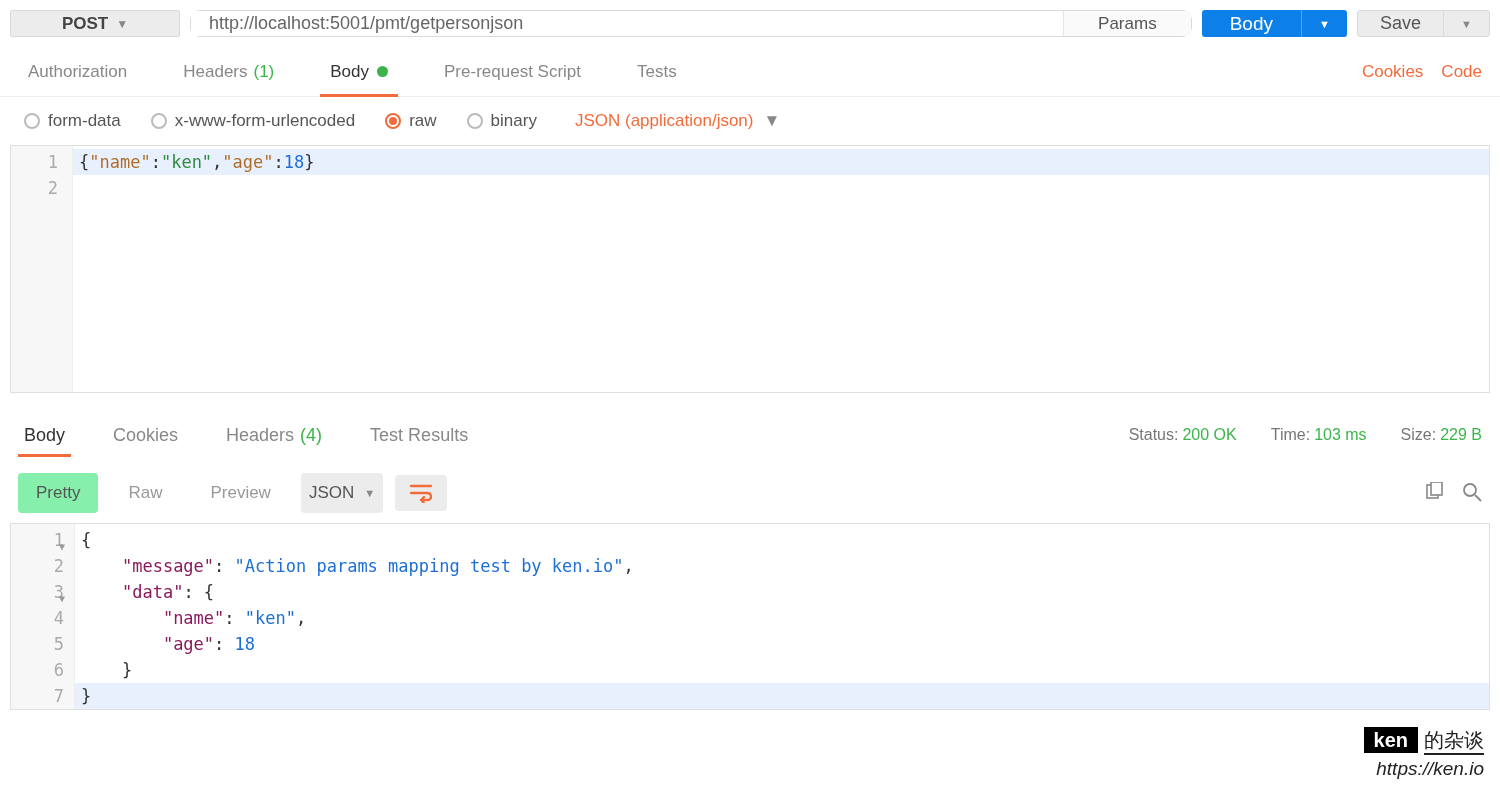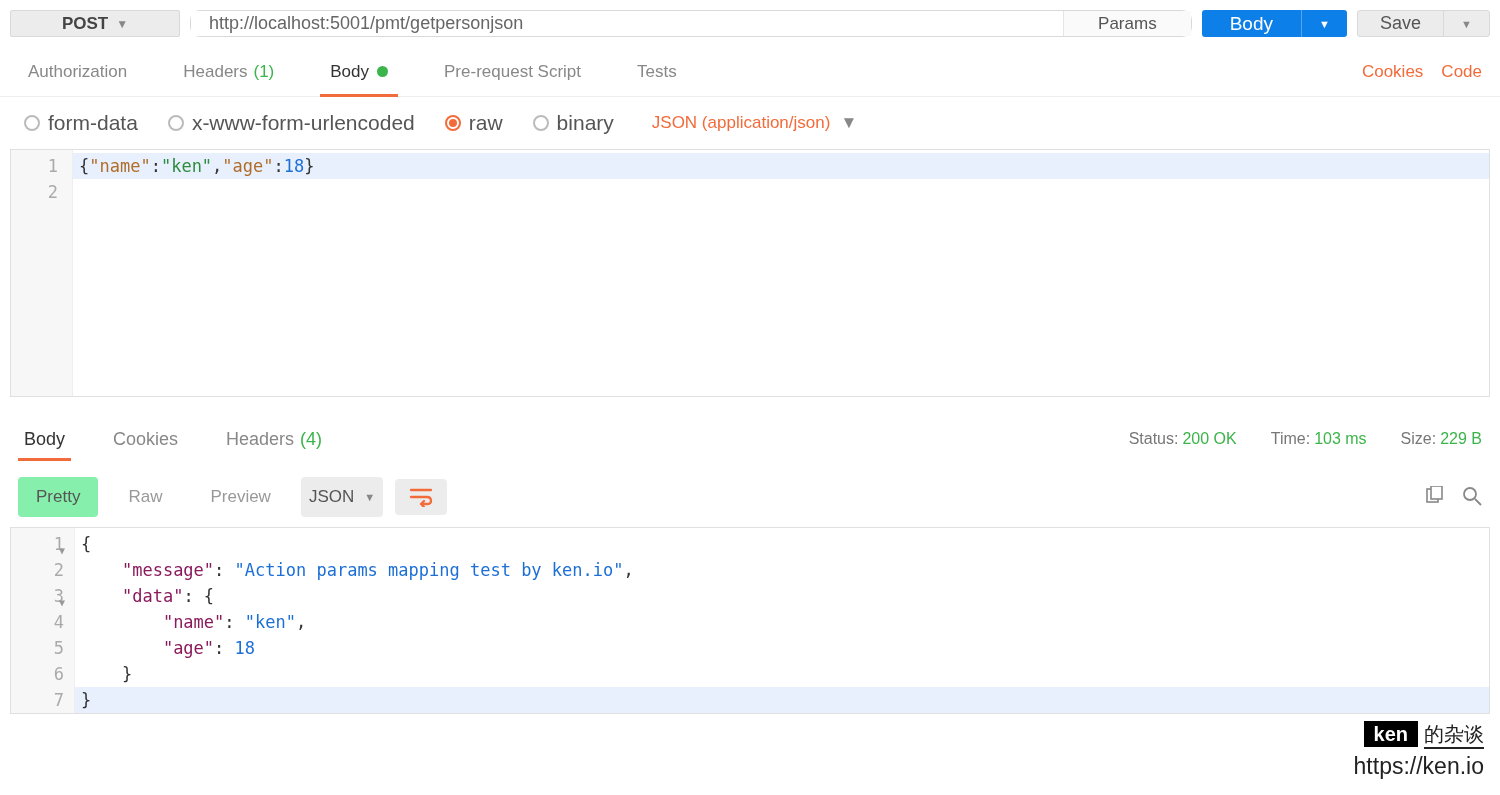--- a/index.html
+++ b/index.html
@@ -21,21 +21,21 @@
   .tabs { display: flex; align-items: center; padding: 0 18px; background: #fff; height: 50px; border-bottom: 1px solid #eee; }
   .tab { padding: 0 10px; margin-right: 36px; height: 100%; display: flex; align-items: center; font-size: 17px; color: #888; cursor: pointer; position: relative; }
   .tab.active { color: #333; font-weight: 500; }
   .tab.active::after { content: ""; position: absolute; bottom: -1px; left: 0; right: 0; height: 3px; background: #f26b3a; }
   .tab .count { color: #3bb54a; margin-left: 6px; }
   .tab .dot { width: 11px; height: 11px; border-radius: 50%; background: #3bb54a; margin-left: 8px; }
   .tabs-right { margin-left: auto; display: flex; gap: 18px; }
   .link-orange { color: #f26b3a; font-size: 17px; cursor: pointer; }
 
   .body-options { display: flex; align-items: center; gap: 30px; padding: 14px 24px; background: #fff; }
-  .radio-opt { display: flex; align-items: center; gap: 8px; font-size: 21px; color: #555; cursor: pointer; }
+  .radio-opt { display: flex; align-items: center; gap: 8px; font-size: 17px; color: #555; cursor: pointer; }
   .radio-circle { width: 16px; height: 16px; border-radius: 50%; border: 2px solid #bbb; display: inline-block; }
   .radio-circle.selected { border-color: #f26b3a; position: relative; }
   .radio-circle.selected::after { content: ""; position: absolute; inset: 2px; border-radius: 50%; background: #f26b3a; }
   .content-type { display: flex; align-items: center; gap: 10px; color: #f26b3a; font-size: 17px; cursor: pointer; margin-left: 8px; }
   .content-type .chev { color: #888; }
 
   .editor { border: 1px solid #e0e0e0; margin: 0 10px; background: #fff; height: 248px; display: flex; font-family: Menlo, Consolas, monospace; font-size: 17px; }
   .gutter { width: 62px; background: #f7f7f7; color: #aaa; text-align: right; padding-right: 14px; border-right: 1px solid #eee; line-height: 26px; padding-top: 3px; }
   .code-area { flex: 1; padding-top: 3px; }
   .code-line { line-height: 26px; padding-left: 6px; }
@@ -69,21 +69,21 @@
   .resp-code { flex: 1; padding-top: 3px; }
   .resp-line { line-height: 26px; padding-left: 6px; white-space: pre; }
   .resp-line.hl { background: #e8f0fd; }
   .tok-key2 { color: #8a1a5c; }
   .tok-str2 { color: #1c6fd6; }
   .tok-num2 { color: #1c6fd6; }
 
   .watermark { position: fixed; right: 16px; bottom: 12px; text-align: right; font-size: 20px; color: #222; line-height: 1.5; }
   .watermark .badge { background: #000; color: #fff; padding: 2px 10px; font-weight: 600; margin-right: 6px; }
   .watermark .rest { border-bottom: 2px solid #222; padding-bottom: 2px; }
-  .watermark .url { font-size: 23px; }
+  .watermark .url { font-size: 19px; font-style: italic; }
 </style>
 </head>
 <body>
 
 <div class="toolbar">
   <div class="method-select">
     <span>POST</span>
     <span class="chev">▼</span>
   </div>
   <div class="url-box">
@@ -172,20 +172,23 @@
   <div class="resp-tab active">
       <span>Body</span>
     </div>
   <div class="resp-tab">
       <span>Cookies</span>
     </div>
   <div class="resp-tab">
     <span>Headers</span>
     <span class="count">(4)</span>
   </div>
+  <div class="resp-tab">
+      <span>Test Results</span>
+    </div>
   <div class="resp-meta">
     <div><span>Status:</span><span class="val">200 OK</span></div>
     <div><span>Time:</span><span class="val">103 ms</span></div>
     <div><span>Size:</span><span class="val">229 B</span></div>
   </div>
 </div>
 
 <div class="resp-toolbar">
   <div class="view-pill">Pretty</div>
   <div class="view-pill plain">Raw</div>

